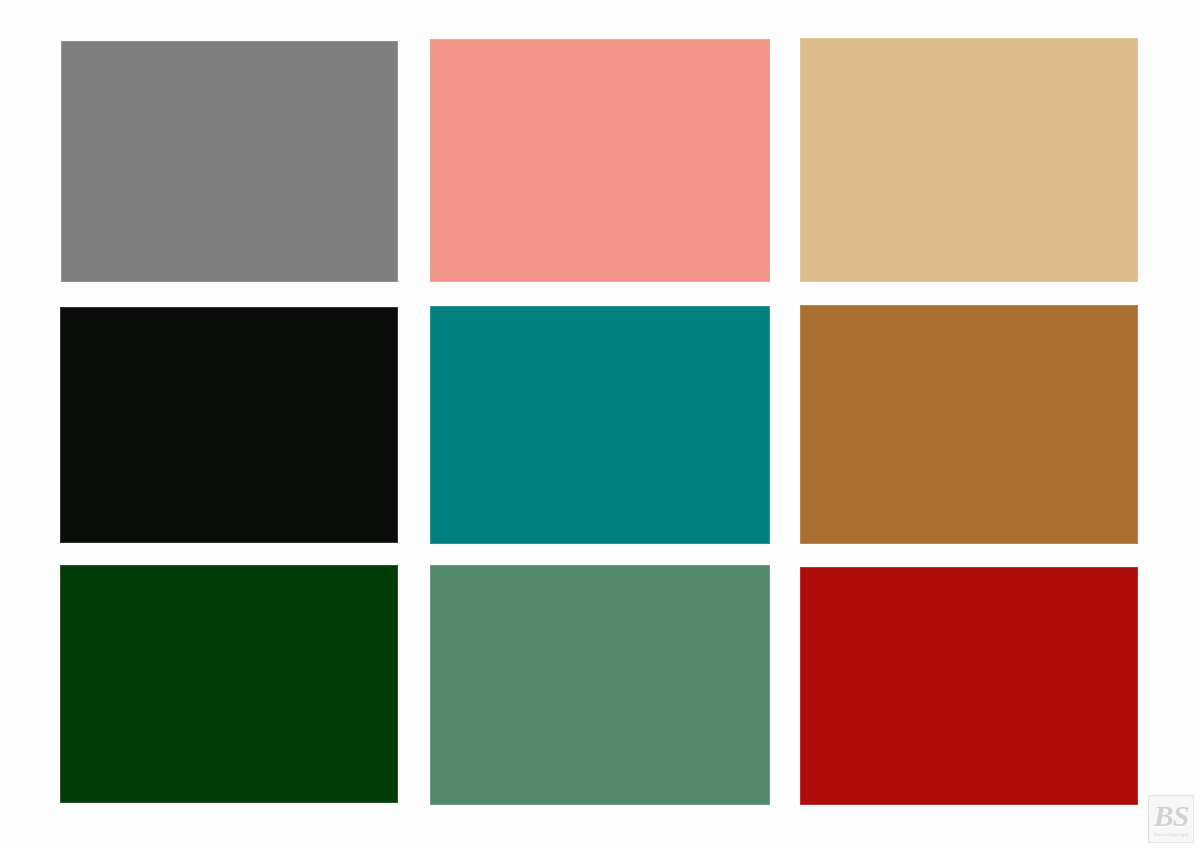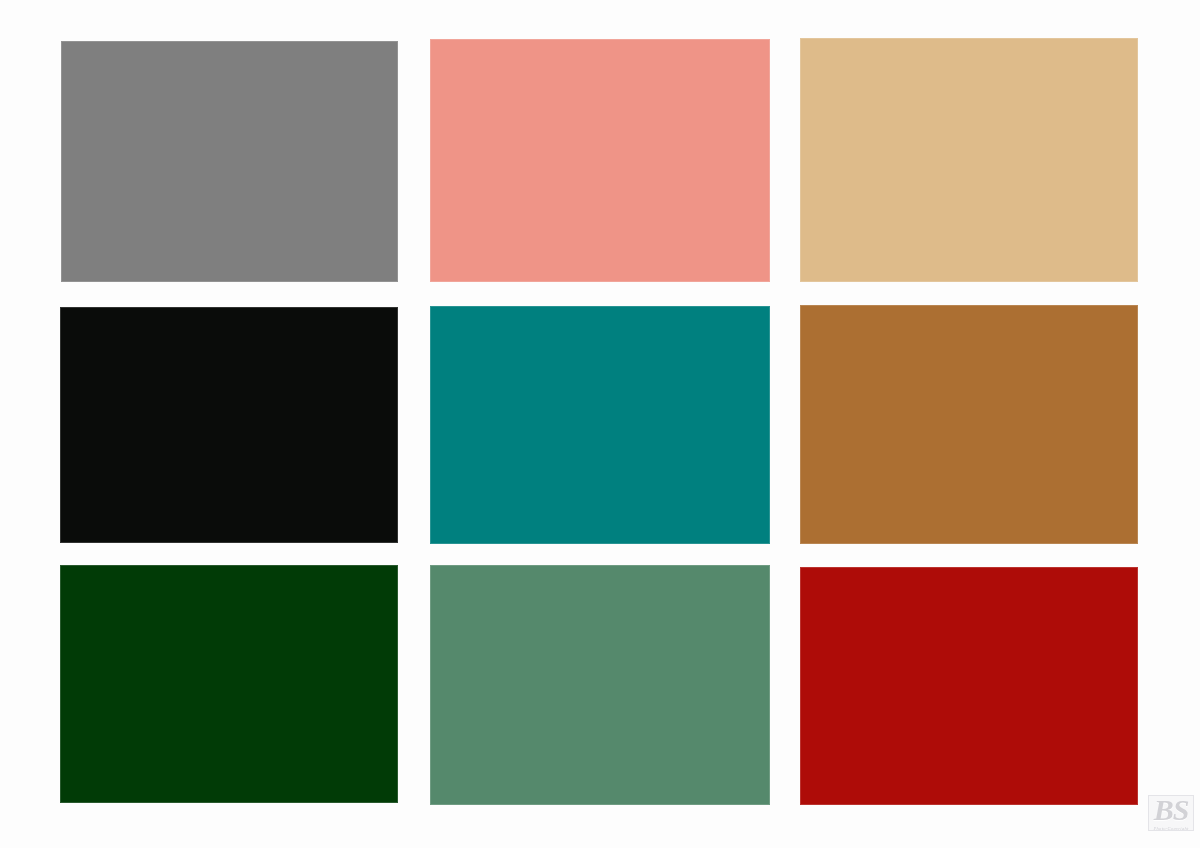--- a/index.html
+++ b/index.html
@@ -53,21 +53,21 @@
     box-shadow: inset 0 0 0 1px rgba(255,255,255,0.16);
     pointer-events: none;
   }
 
   
   #watermark {
     position: absolute;
     left: 1148px;
     top: 795px;
     width: 46px;
-    height: 36px;
+    height: 48px;
     background: rgba(246, 246, 247, 0.86);
     border: 1px solid rgba(214, 214, 218, 0.55);
     box-sizing: border-box;
     display: flex;
     flex-direction: column;
     align-items: center;
     justify-content: center;
     overflow: hidden;
   }
   #watermark .wm-mono {

